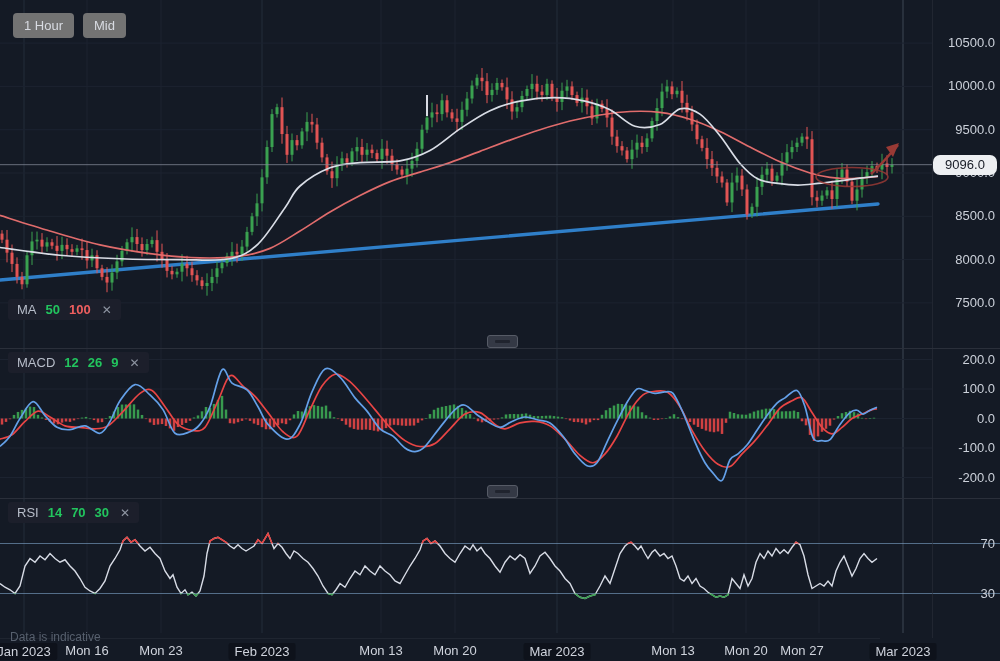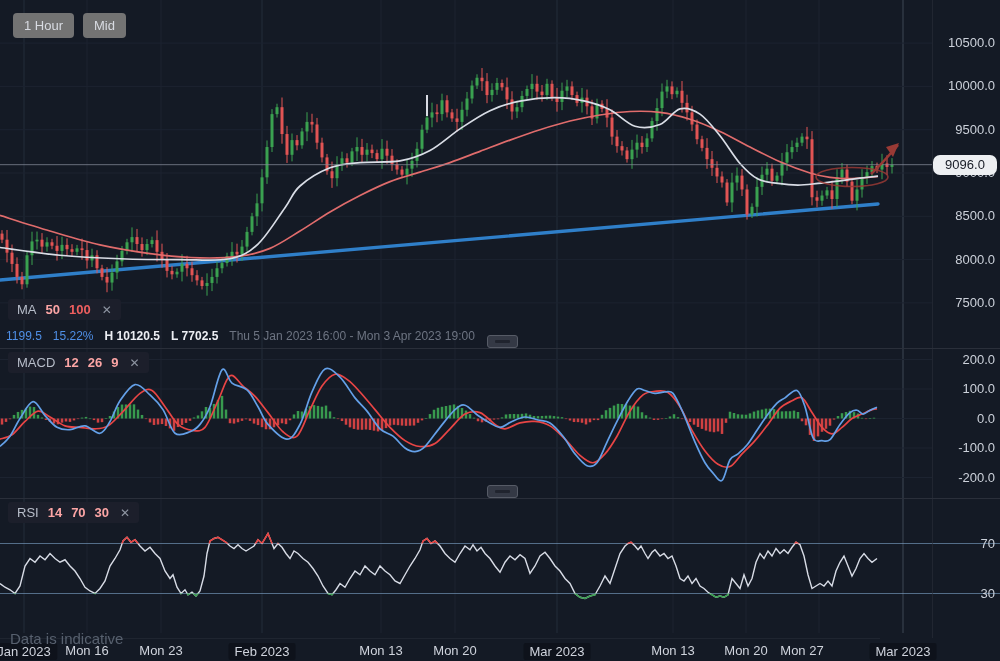--- a/index.html
+++ b/index.html
@@ -5,42 +5,42 @@
   html,body{margin:0;padding:0;background:#10151f;}
   #root{position:relative;width:1000px;height:661px;background:#141a25;overflow:hidden;
         font-family:"Liberation Sans",sans-serif;-webkit-font-smoothing:antialiased;}
   #plot{position:absolute;left:0;top:0;}
   .toolbar{position:absolute;left:13px;top:13px;display:flex;gap:9px;z-index:30;}
   .toolbar button{background:#737373;color:#d8dbe2;border:0;border-radius:4px;
         font:13px "Liberation Sans",sans-serif;padding:5px 11px;cursor:pointer;}
   .legend{position:absolute;display:flex;align-items:center;gap:9px;background:rgba(28,32,43,.95);
         border-radius:3px;padding:3px 9px;font-size:13px;color:#c8cdd7;z-index:25;}
   .legend .nm{color:#b7bdc9;}
-  .legend .pv{color:#fca5a5;font-weight:700;}
+  .legend .pv{color:#22c55e;font-weight:700;}
   .legend .pv.red{color:#ef5f5f;}
   .legend .x{color:#8e95a2;font-size:12px;cursor:pointer;padding-left:2px;}
   #ma-legend{left:8px;top:299px;}
   #macd-legend{left:8px;top:352px;}
   #rsi-legend{left:8px;top:502px;}
   #infobar{position:absolute;left:6px;top:329px;display:flex;gap:11px;font-size:12px;z-index:25;white-space:nowrap;}
   #infobar .blue{color:#4f8fe6;}
   #infobar .hl{color:#eceef3;font-weight:700;}
   #infobar .rng{color:#6d7482;}
   #price-tag{position:absolute;left:933px;width:64px;height:20px;background:#edeff2;color:#181c26;
         border-radius:7px;font-size:13px;display:flex;align-items:center;justify-content:center;z-index:22;}
   #price-axis{position:absolute;left:932px;top:0;width:68px;height:638px;z-index:10;cursor:ns-resize;}
   .ytick{position:absolute;right:5px;font-size:13px;color:#ccd1da;white-space:nowrap;}
   #time-axis{position:absolute;left:0;top:638px;width:880px;height:23px;border-top:1px solid #1f2530;z-index:10;cursor:ew-resize;}
   .xtick{position:absolute;top:4px;transform:translateX(-50%);font-size:13px;color:#cfd3dc;white-space:nowrap;}
   .xtick.mj{background:#0e121b;padding:1px 6px;border-radius:2px;}
   .pill{position:absolute;left:487px;width:29px;height:11px;background:#343945;border:1px solid #565b66;
         border-radius:3px;z-index:26;cursor:pointer;display:flex;align-items:center;justify-content:center;}
   .pill i{display:block;width:15px;height:3px;background:#20242e;border-radius:1px;}
   #pill1{top:335px;} #pill2{top:485px;}
-  #footnote{position:absolute;left:10px;top:630px;font-size:15px;color:#57606e;z-index:11;}
+  #footnote{position:absolute;left:10px;top:630px;font-size:12px;color:#57606e;z-index:11;}
 </style>
 </head>
 <body>
 
 <div id="root">
   <svg id="plot" width="1000" height="661">
       <line x1="24" y1="0" x2="24" y2="633" stroke="#232c3b" stroke-width="1"></line>
       <line x1="87" y1="0" x2="87" y2="633" stroke="#1c2330" stroke-width="1"></line>
       <line x1="161" y1="0" x2="161" y2="633" stroke="#1c2330" stroke-width="1"></line>
       <line x1="262" y1="0" x2="262" y2="633" stroke="#232c3b" stroke-width="1"></line>
@@ -671,27 +671,20 @@
     <button>Mid</button>
   </div>
 
   <div class="legend" id="ma-legend">
     <span class="nm">MA</span>
     <span class="pv">50</span>
     <span class="pv red">100</span>
     <span class="x">✕</span>
   </div>
 
-  <div id="infobar">
-    <span class="blue">1199.5</span>
-    <span class="blue">15.22%</span>
-    <span class="hl"><span>H</span>&nbsp;<span>10120.5</span></span>
-    <span class="hl"><span>L</span>&nbsp;<span>7702.5</span></span>
-    <span class="rng">Thu 5 Jan 2023 16:00 - Mon 3 Apr 2023 19:00</span>
-  </div>
 
   <div class="legend" id="macd-legend">
     <span class="nm">MACD</span>
     <span class="pv">12</span>
     <span class="pv">26</span>
     <span class="pv">9</span>
     <span class="x">✕</span>
   </div>
 
   <div class="legend" id="rsi-legend">

